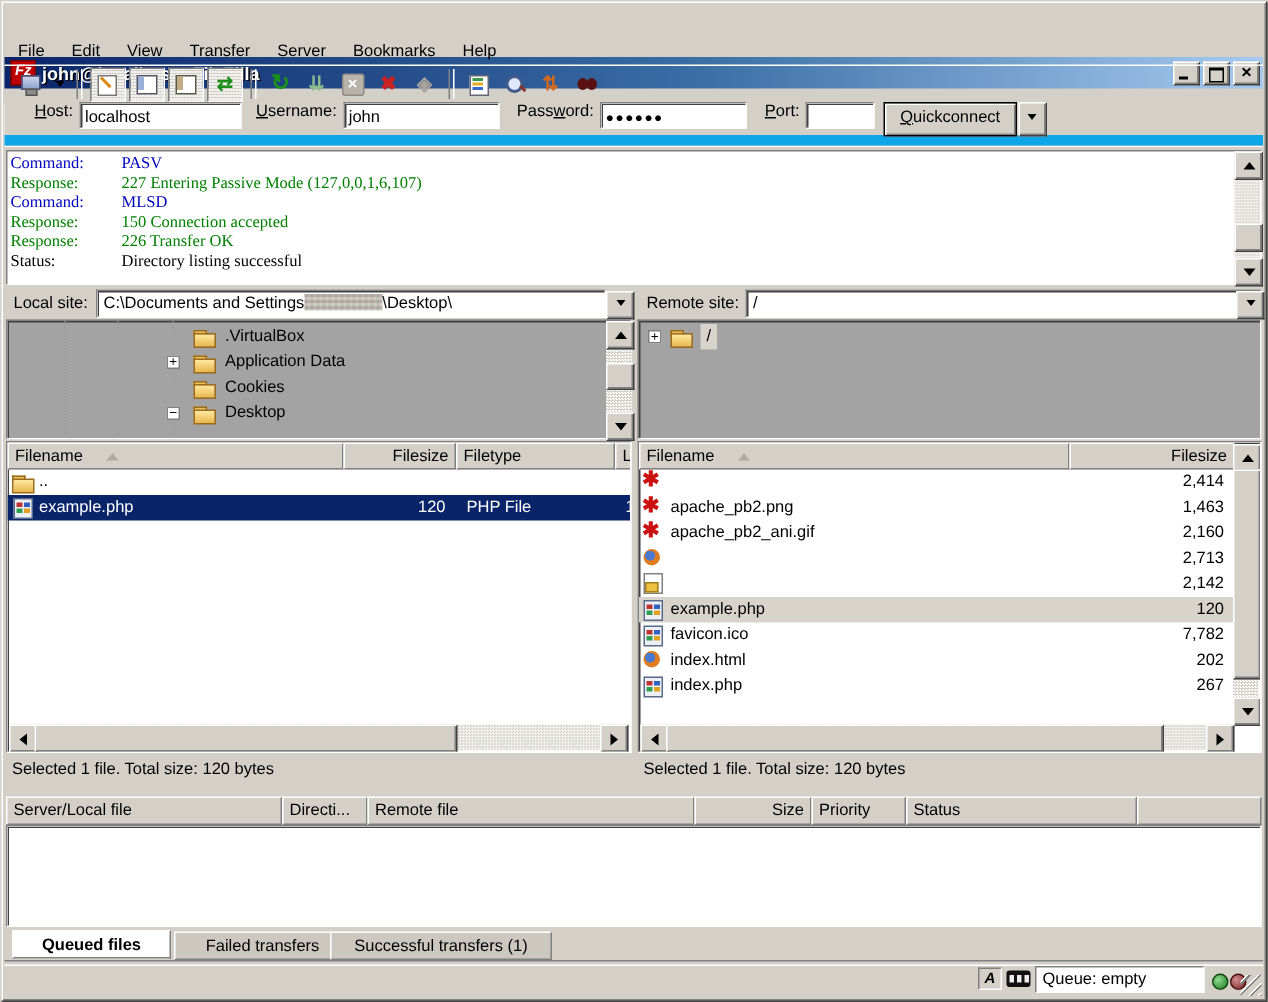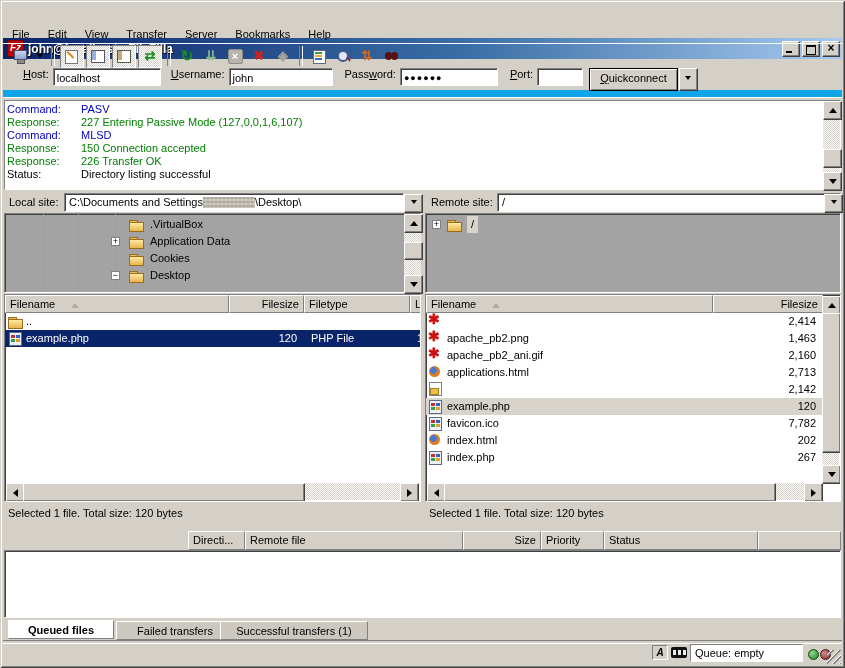--- a/index.html
+++ b/index.html
@@ -48,21 +48,21 @@
   .qclabel{margin-right:4px;}
   .qclabel .k{text-decoration:underline;}
   .input{height:18px;background:#fff;border:1px solid #808080;border-right-color:#fff;border-bottom-color:#fff;
          box-shadow: inset 1px 1px 0 #404040;line-height:18px;padding:0 3px;box-sizing:border-box;overflow:hidden;white-space:nowrap;}
   .qcbtn{height:21px;padding:0 10px;border:1px solid #000;position:relative;margin-left:6px;
          box-shadow: inset 1px 1px 0 #fff, inset -1px -1px 0 #808080;background:#d4d0c8;line-height:19px;}
   .qcbtn .k{text-decoration:underline;}
   .qcdrop{width:17px;height:21px;margin-left:1px;display:flex;align-items:center;justify-content:center;}
   
   .log{left:4px;top:100px;width:837px;height:90px;background:#fff;
-       border:1px solid #808080;border-right-color:#fff;border-bottom-color:#fff;box-sizing:border-box;overflow:hidden;}
+       border:1px solid #808080;border-right-color:#fff;border-bottom-color:#fff;box-sizing:border-box;overflow:hidden;font-family:Liberation Serif, serif;}
   .logline{position:absolute;white-space:nowrap;height:13px;line-height:13px;}
   .log .lab{position:absolute;left:2px;}
   .log .txt{position:absolute;left:76px;}
   .c-blue{color:#0000c0;} .c-green{color:#008000;} .c-black{color:#000;}
   
   .sbbtn{position:absolute;width:17px;height:17px;display:flex;align-items:center;justify-content:center;}
   .tri-up{width:0;height:0;border:4px solid transparent;border-bottom:5px solid #000;margin-top:-4px;}
   .tri-down{width:0;height:0;border:4px solid transparent;border-top:5px solid #000;margin-bottom:-4px;}
   .tri-left{width:0;height:0;border:4px solid transparent;border-right:5px solid #000;margin-left:-4px;}
   .tri-right{width:0;height:0;border:4px solid transparent;border-left:5px solid #000;margin-right:-4px;}
@@ -360,21 +360,20 @@
       <span class="cell" style="left:21px;width:260px">apache_pb2.png</span>
       <span class="cell" style="left:287px;width:103px;text-align:right">1,463</span>
     </div>
     <div class="lrow" style="left:0;top:52px;width:397px">
       <span class="fic icon-apache" style="left:2px;top:0">✱</span>
       <span class="cell" style="left:21px;width:260px">apache_pb2_ani.gif</span>
       <span class="cell" style="left:287px;width:103px;text-align:right">2,160</span>
     </div>
     <div class="lrow" style="left:0;top:69px;width:397px">
       <span class="fic icon-firefox" style="left:2px;top:1px"></span>
-      <span class="cell" style="left:21px;width:260px">applications.html</span>
       <span class="cell" style="left:287px;width:103px;text-align:right">2,713</span>
     </div>
     <div class="lrow" style="left:0;top:86px;width:397px">
       <span class="fic icon-css" style="left:2px;top:1px"></span>
       <span class="cell" style="left:287px;width:103px;text-align:right">2,142</span>
     </div>
     <div class="lrow sel-inactive" style="left:0;top:103px;width:397px">
       <span class="fic icon-page" style="left:2px;top:2px"></span>
       <span class="cell" style="left:21px;width:260px">example.php</span>
       <span class="cell" style="left:287px;width:103px;text-align:right">120</span>
@@ -411,20 +410,21 @@
         </div>
       <div class="sbthumb" style="left:17px;top:0;width:330px;height:17px"></div>
       <div class="sbbtn raised" style="right:0;top:0">
           <span class="tri-right"></span>
         </div>
     </div>
   </div>
   <div class="statusline" style="left:429px;top:505px">Selected 1 file. Total size: 120 bytes</div>
 
   <div class="abs" style="left:4px;top:531px;width:837px;height:19px">
+    <div class="hdrseg" style="left:0;width:184px"><span>Server/Local file</span></div>
     <div class="hdrseg" style="left:184px;width:57px"><span>Directi...</span></div>
     <div class="hdrseg" style="left:241px;width:218px"><span>Remote file</span></div>
     <div class="hdrseg" style="left:459px;width:78px;text-align:right"><span>Size</span></div>
     <div class="hdrseg" style="left:537px;width:63px"><span>Priority</span></div>
     <div class="hdrseg" style="left:600px;width:154px"><span>Status</span></div>
     <div class="hdrseg" style="left:754px;width:83px"></div>
   </div>
   <div class="pane" style="left:4px;top:550px;width:837px;height:68px;background:#fff"></div>
 
   <div class="tab active" style="left:8px;top:620px;width:106px">Queued files</div>

